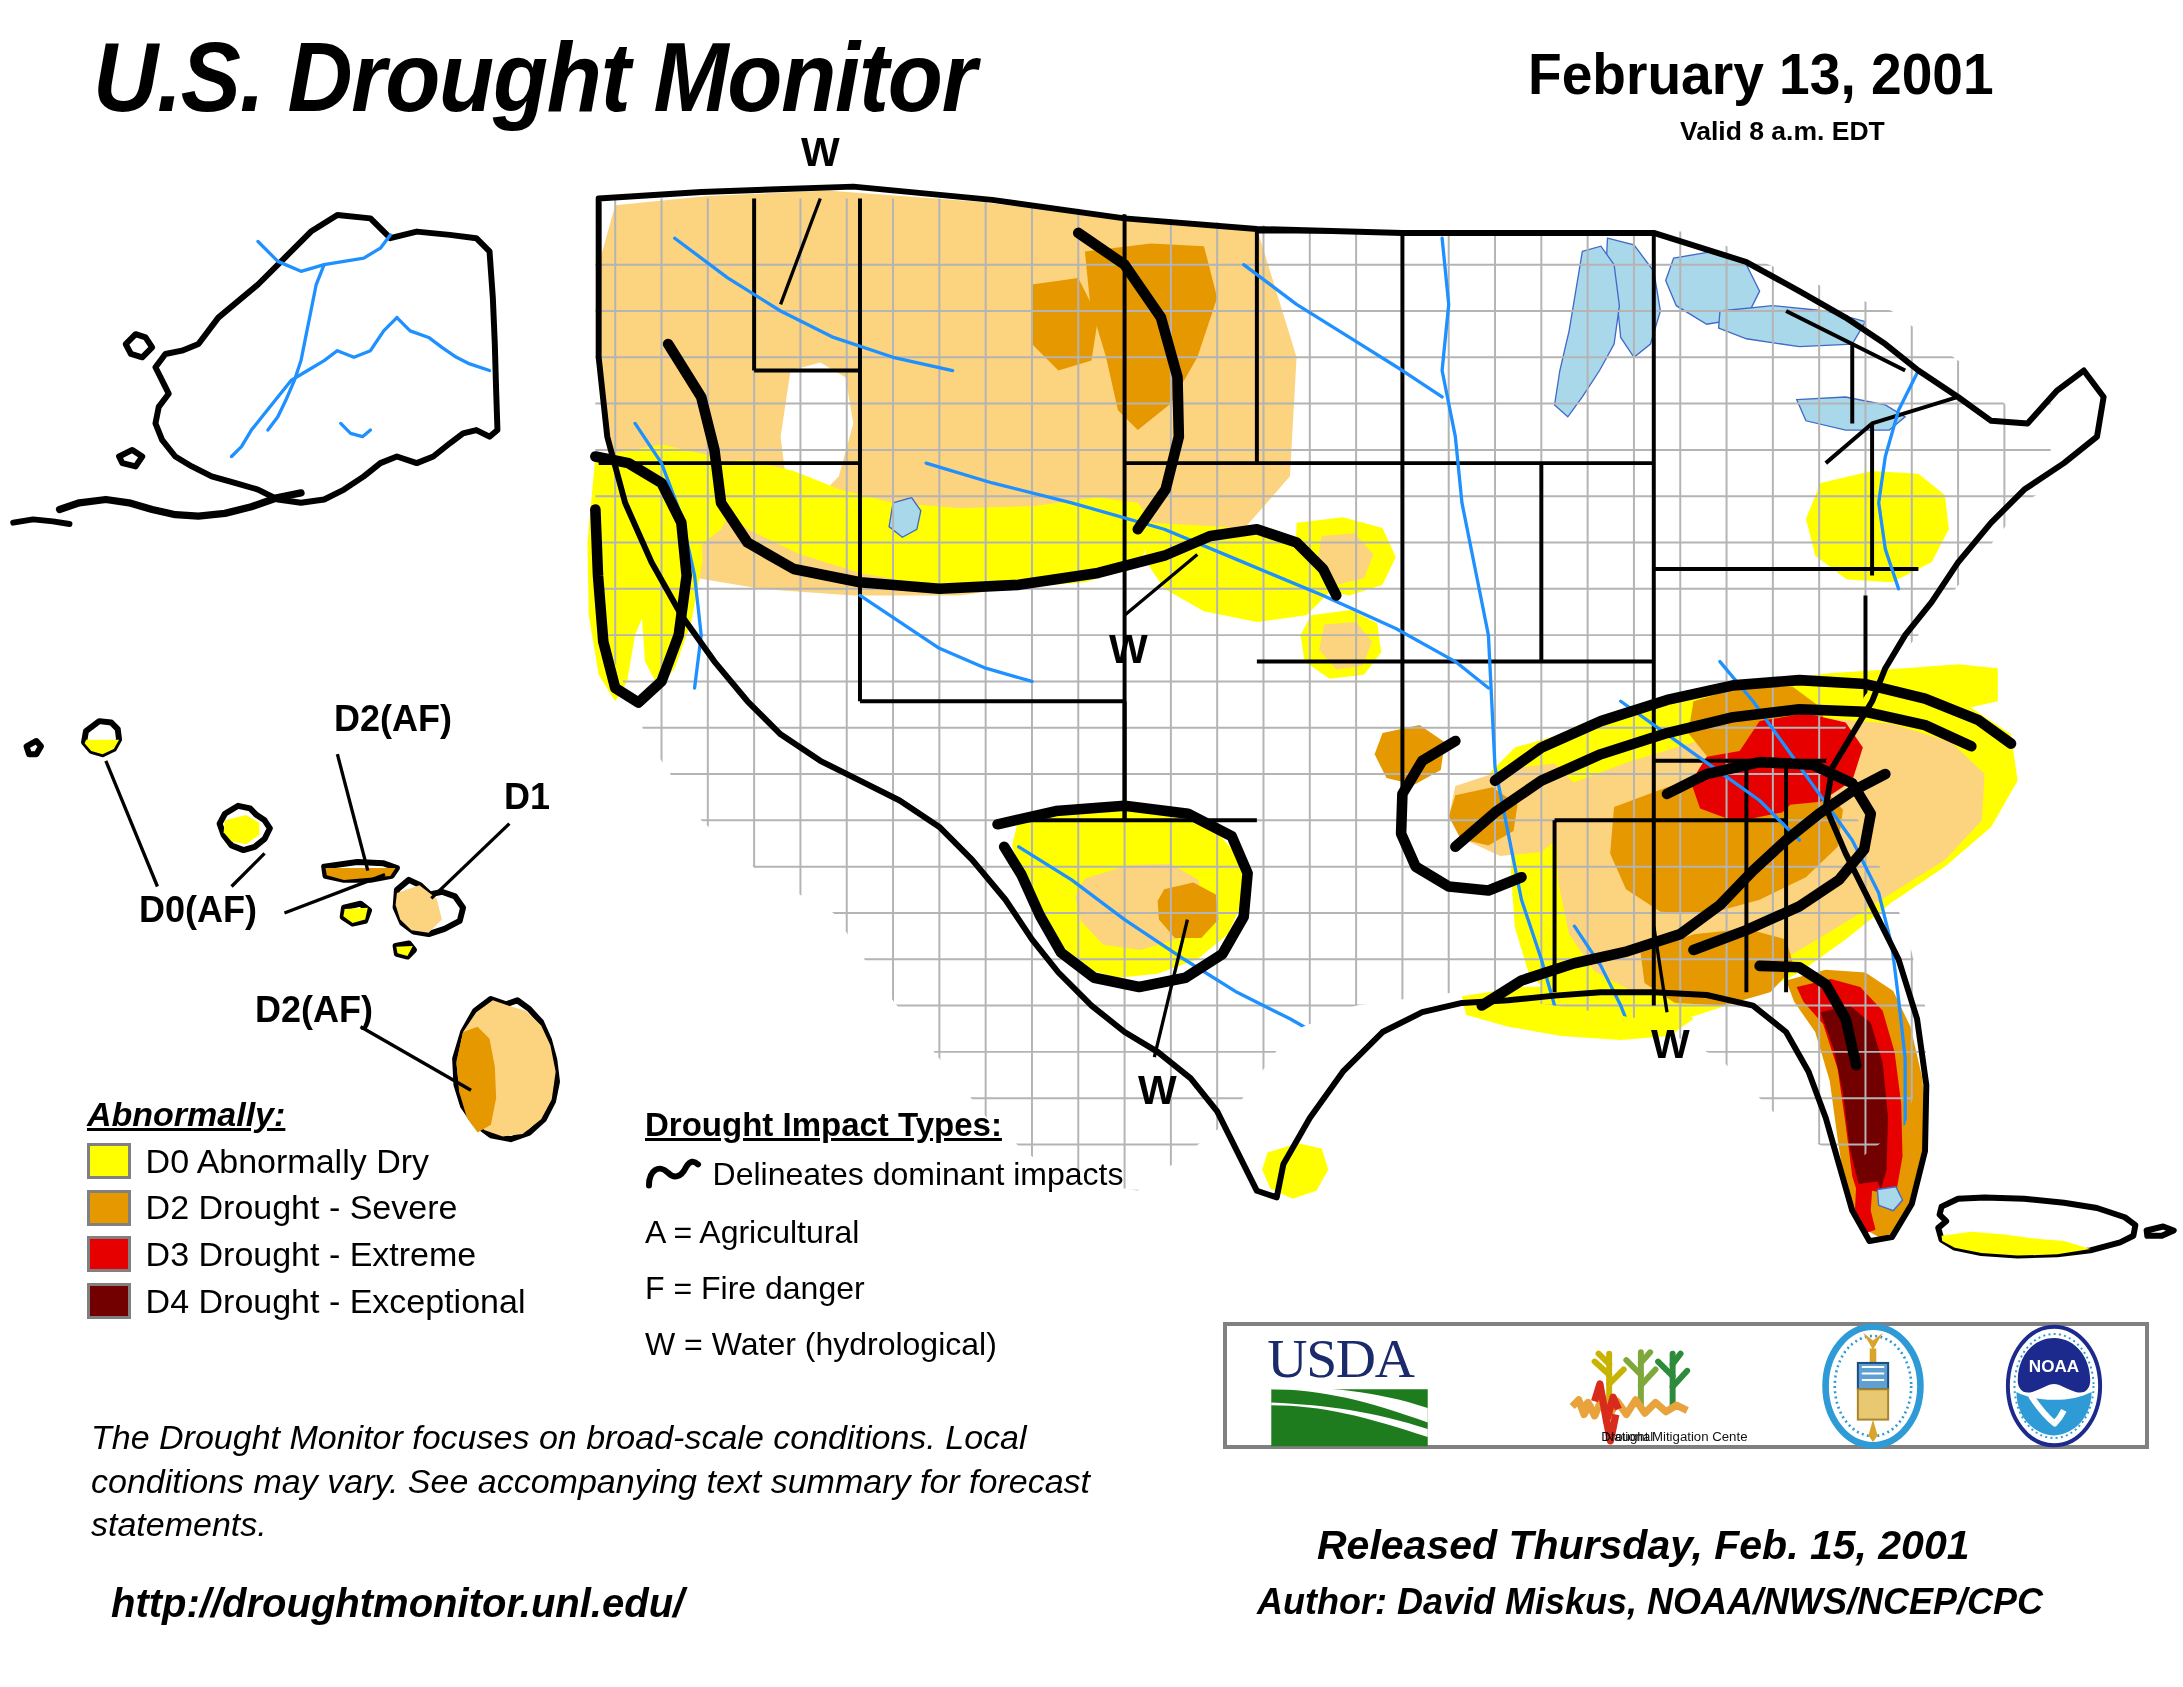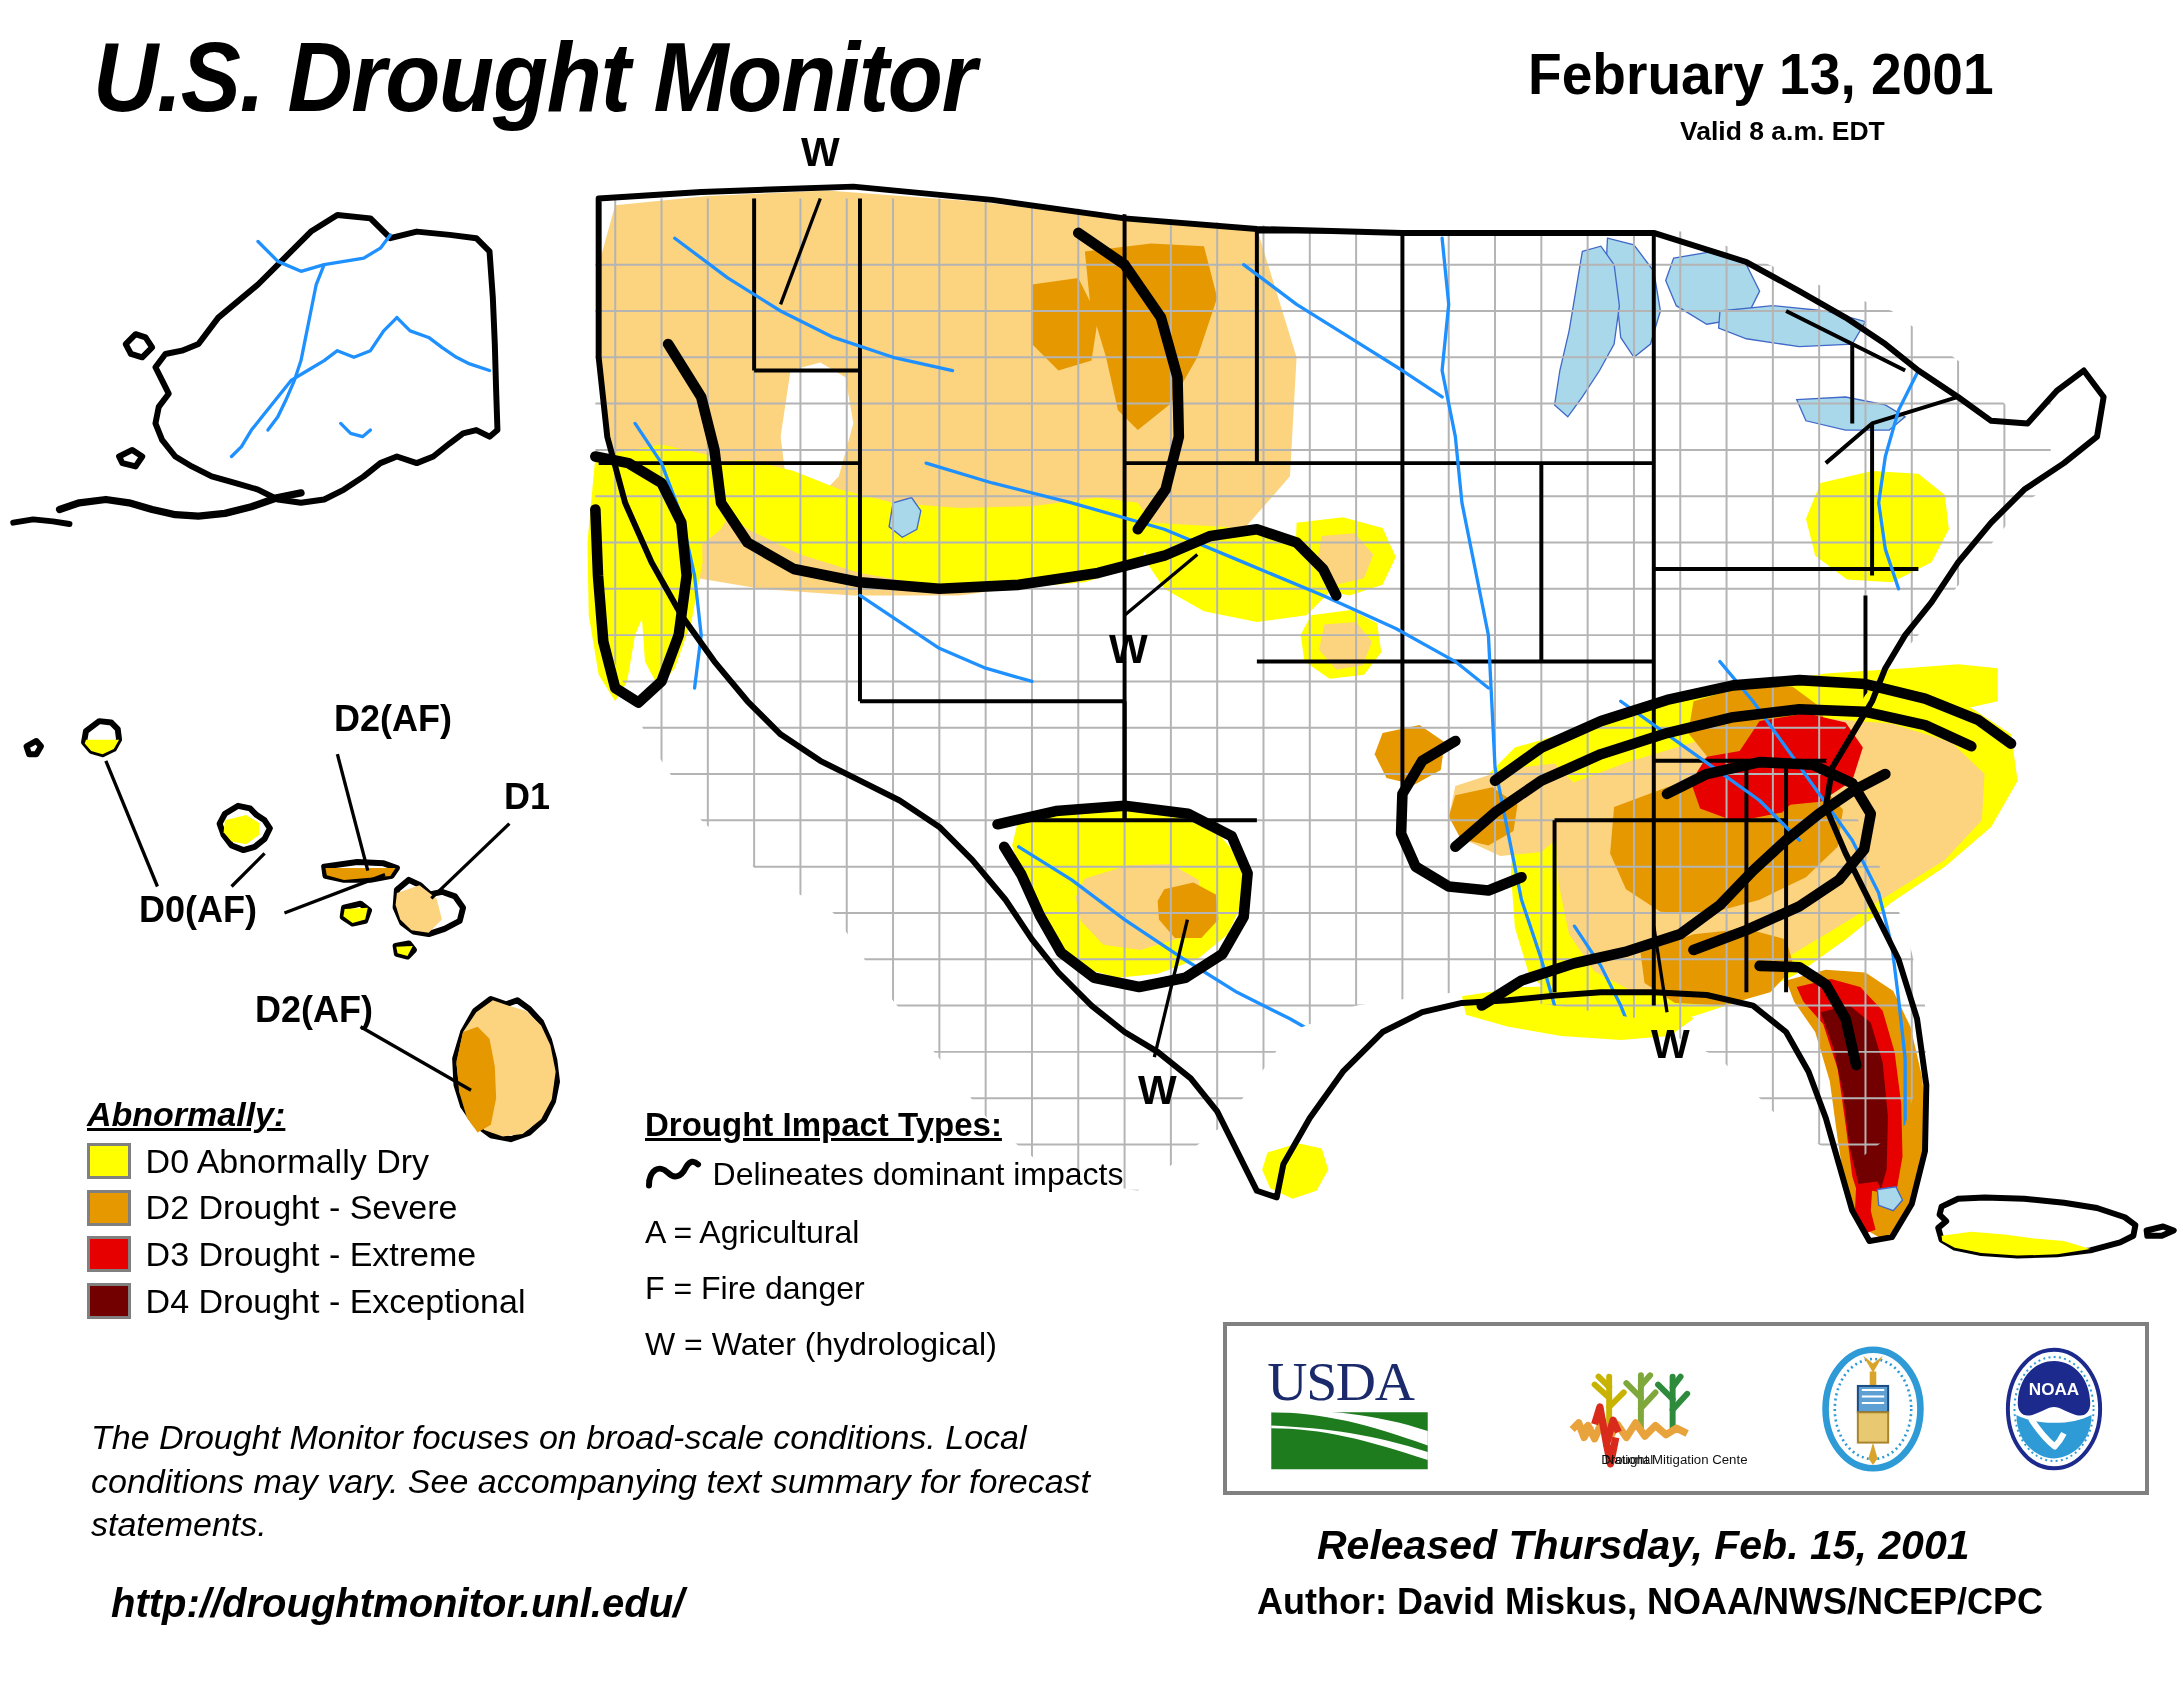--- a/index.html
+++ b/index.html
@@ -43,29 +43,29 @@
   #impact-delin .txt{font-size:32px;white-space:nowrap;margin-left:10.6px;}
   .impact-line{font-size:32px;margin-top:19px;white-space:nowrap;}
 
   
   #disclaimer{left:91px;top:1416px;font-size:34px;font-style:italic;
               line-height:1.28;width:1085px;}
   #site-url{left:111px;top:1581px;font-size:40px;font-weight:bold;font-style:italic;
             white-space:nowrap;}
 
   
-  #logo-box{left:1223px;top:1322px;width:926px;height:173px;
+  #logo-box{left:1223px;top:1322px;width:926px;height:127px;
             border:4px solid #808080;background:#fff;
             display:flex;align-items:center;justify-content:space-around;box-sizing:border-box;}
   .logo{height:126px;display:flex;align-items:center;justify-content:center;}
 
   
   #release{left:1317px;top:1522px;font-size:41px;font-weight:bold;font-style:italic;
            white-space:nowrap;}
-  #author{left:1257px;top:1581px;font-size:36px;font-weight:bold;
+  #author{left:1257px;top:1581px;font-size:36px;font-weight:bold;font-style:italic;
           white-space:nowrap;}
 </style>
 </head>
 <body>
 
 <svg id="map-canvas" class="abs" viewBox="0 0 3300 2550" xmlns="http://www.w3.org/2000/svg">
   <defs>
     <style>
       .d0{fill:#FFFF00}
       .d1{fill:#FCD37F}

